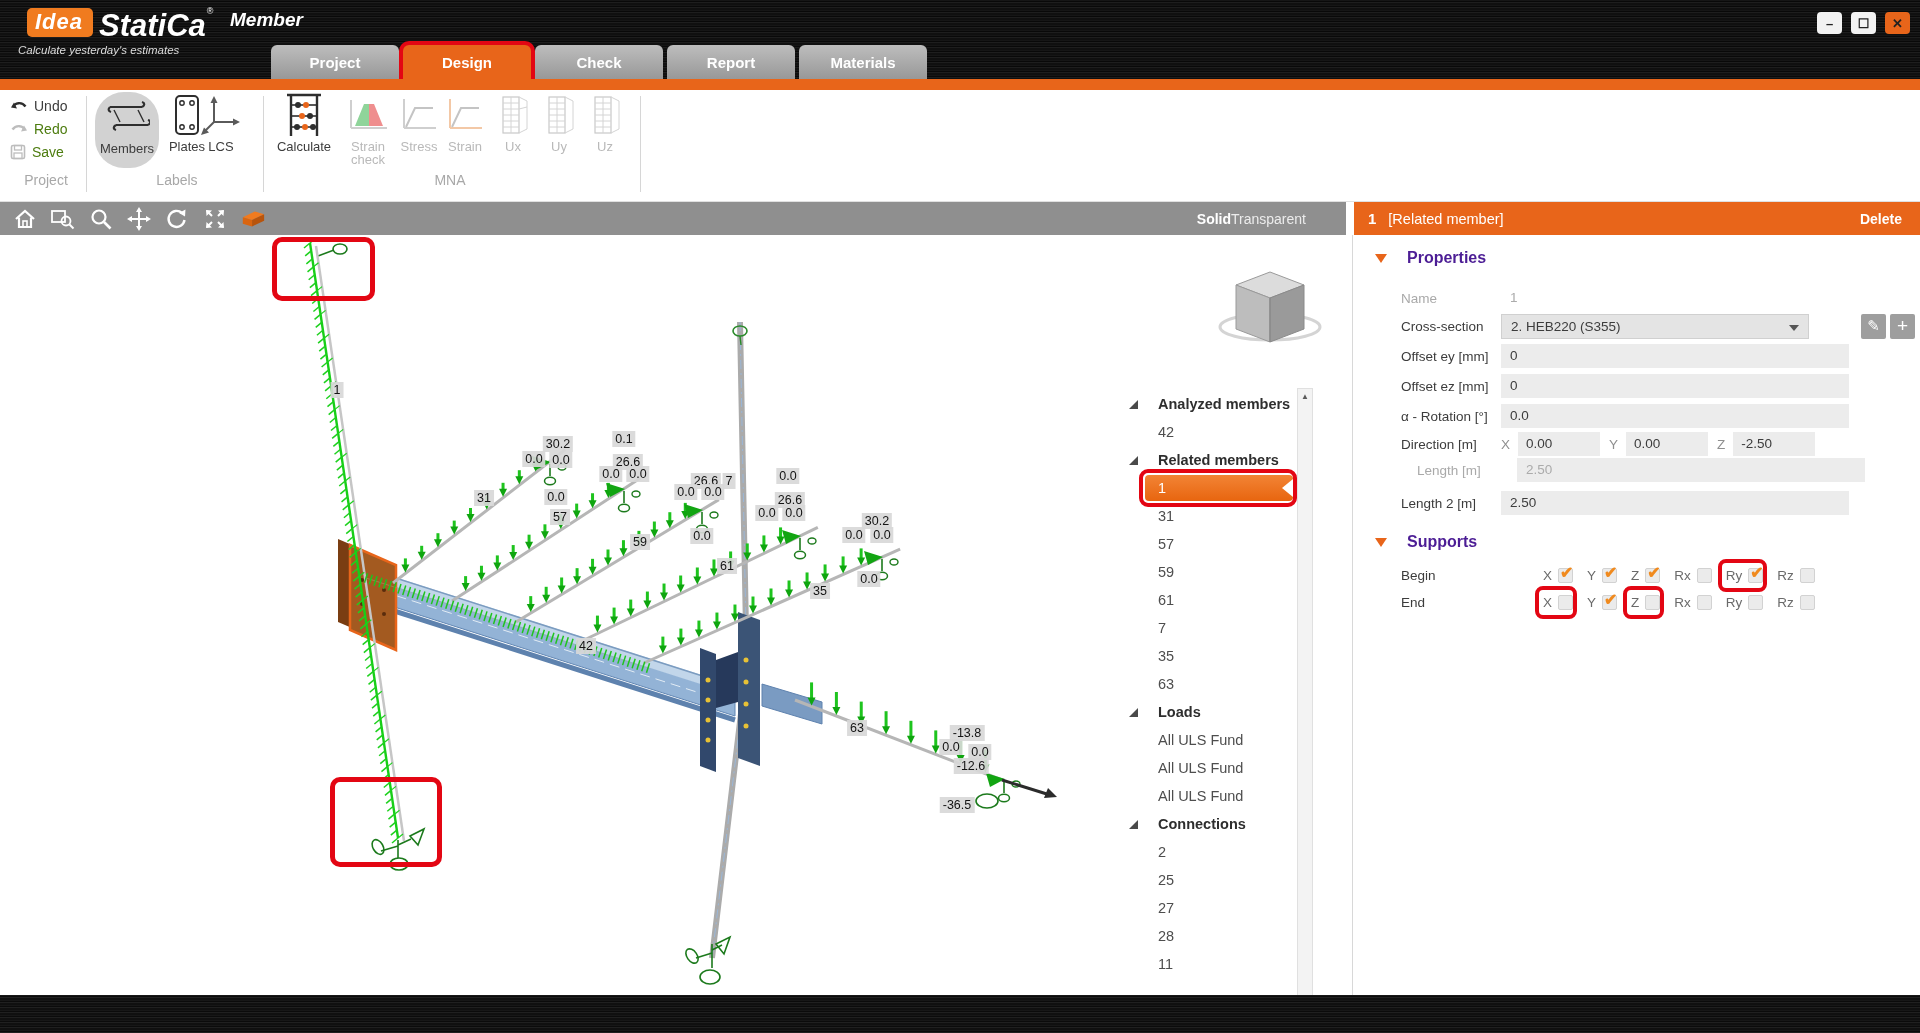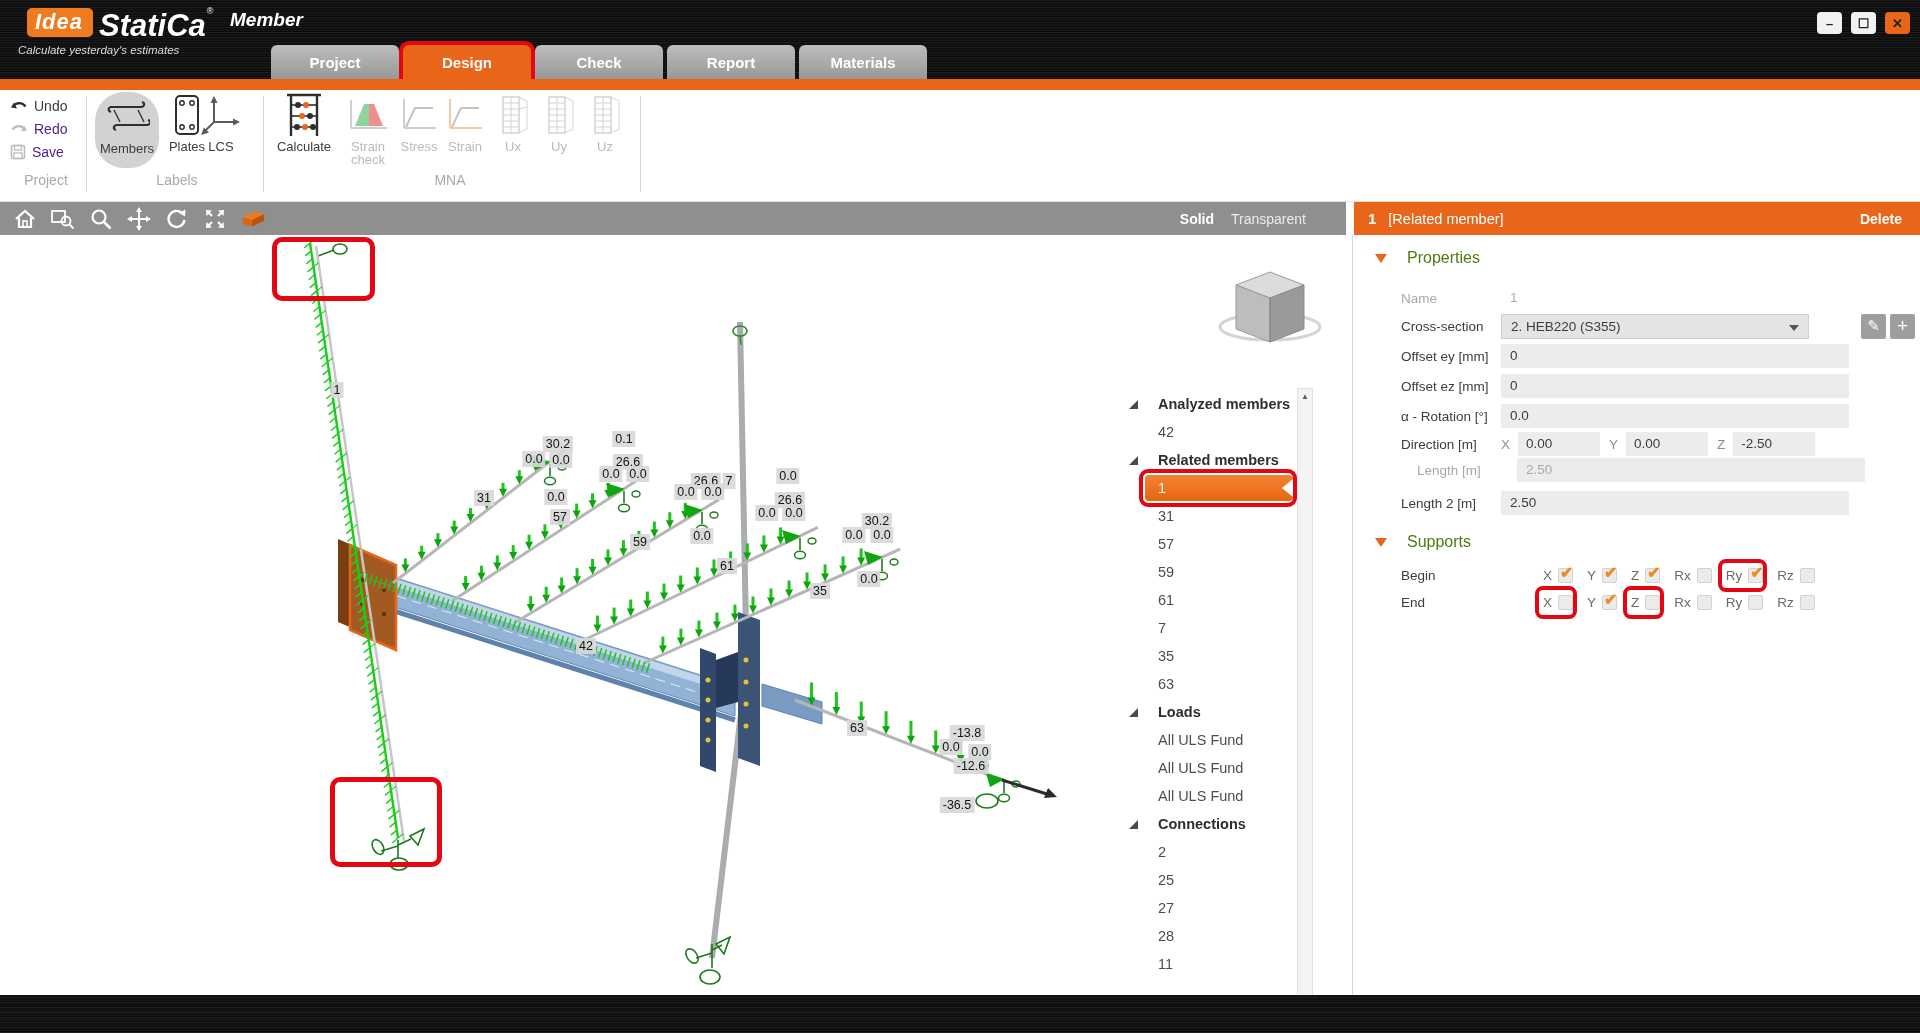--- a/index.html
+++ b/index.html
@@ -28,43 +28,43 @@
     color:#fff; font-weight:bold; font-size:15px; display:flex; align-items:center; justify-content:center; }
   .tab.active { background:#E8651A; }
   .tab.annotated { box-shadow:0 0 0 4px #E30613; }
   .orange-strip { position:absolute; left:0; top:79px; width:1920px; height:11px; background:#E8651A; }
 
   
   .ribbon { position:absolute; left:0; top:90px; width:1920px; height:112px; background:#fff; border-bottom:1px solid #e0e0e0; }
   .rsep { position:absolute; top:6px; width:1px; height:96px; background:#d6d6d6; }
   .rgroup-label { position:absolute; top:82px; font-size:14px; color:#a8a8a8; text-align:center; }
   .qa-btn { position:absolute; left:10px; display:flex; align-items:center; gap:6px; font-size:14px; color:#3c3c3c; }
-  .qa-btn.disabled { color:#4c1d95; }
+  .qa-btn.disabled { color:#4d7c0f; }
   .rbtn { position:absolute; top:2px; width:64px; display:flex; flex-direction:column; align-items:center; }
   .rbtn .ric { height:46px; display:flex; align-items:center; justify-content:center; }
   .rbtn .rlb { font-size:13px; color:#3c3c3c; text-align:center; line-height:13px; margin-top:2px; }
   .rbtn.disabled .rlb { color:#b9b9b9; }
   .rbtn.selected { background:#d2d2d2; padding-top:2px; height:76px;border-radius:29px; }
 
   
   .vp-toolbar { position:absolute; left:0; top:202px; width:1346px; height:33px; background:#8F8F8F; display:flex; align-items:center; }
   .vt-ic { width:26px; height:26px; margin-left:12px; display:flex; align-items:center; justify-content:center; }
-  .vt-right { position:absolute; right:40px; display:flex; gap:17px; align-items:center; }
+  .vt-right { position:absolute; right:40px; display:flex; align-items:center; }
   .vt-solid { color:#fff; font-weight:bold; font-size:14px; }
   .vt-transp { color:#ececec; font-size:14px; }
 
   
   .panel-header { position:absolute; left:1354px; top:202px; width:566px; height:33px; background:#E8651A; color:#fff; display:flex; align-items:center; }
   .ph-index { font-weight:bold; font-size:15px; margin-left:14px; }
   .ph-title { font-size:14.5px; margin-left:12px; }
   .ph-delete { position:absolute; right:18px; font-weight:bold; font-size:14px; }
   .panel-body { position:absolute; left:1352px; top:235px; width:568px; height:760px; background:#fff; border-left:1px solid #d8d8d8; }
   .sect-head { position:absolute; left:22px; display:flex; align-items:center; gap:20px; }
   .sect-tri { width:0; height:0; border-left:6px solid transparent; border-right:6px solid transparent; border-top:9px solid #E8651A; }
-  .sect-lbl { color:#4d7c0f; font-weight:normal; font-size:16px; }
+  .sect-lbl { color:#4c1d95; font-weight:bold; font-size:16px; }
   .prow { position:absolute; left:48px; width:500px; height:26px; display:flex; align-items:center; }
   .plab { width:100px; font-size:13.5px; color:#3c3c3c; flex:none; }
   .plab.dim { color:#a9a9a9; }
   .pfield { position:absolute; left:100px; width:348px; height:24px; background:#ECECEC; font-size:13.5px; color:#3c3c3c; line-height:24px; padding-left:9px; }
   .pfield.plain { background:transparent; color:#ababab; }
   .pfield.dim { color:#ababab; }
   .dropdown { position:absolute; left:100px; width:308px; height:25px; background:#E4E4E4; border:1px solid #d0d0d0; font-size:13.5px; color:#3c3c3c; line-height:23px; padding-left:9px; }
   .dd-caret { position:absolute; right:9px; top:10px; width:0; height:0; border-left:5px solid transparent; border-right:5px solid transparent; border-top:6px solid #555; }
   .sqbtn { position:absolute; width:25px; height:25px; background:#9E9E9E; color:#fff; display:flex; align-items:center; justify-content:center; font-size:15px; border-radius:2px; }
   .dirgrp { position:absolute; display:flex; align-items:center; }

